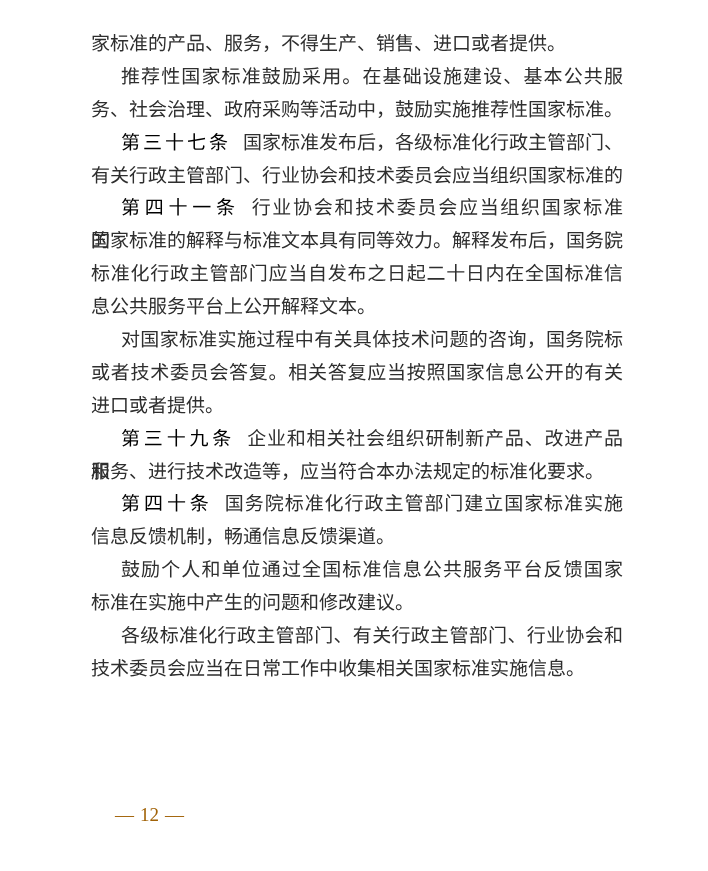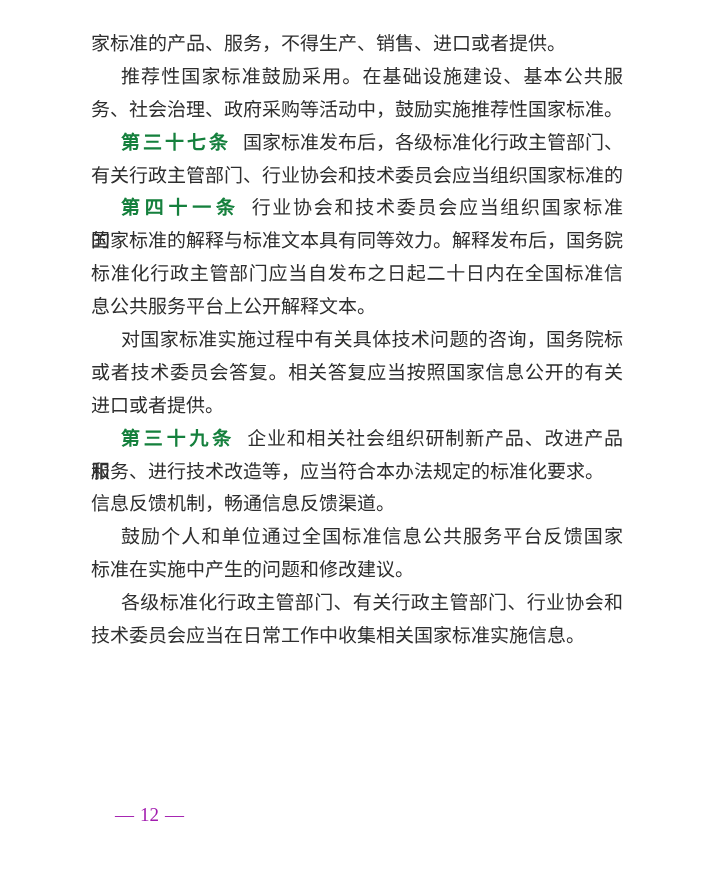--- a/index.html
+++ b/index.html
@@ -40,36 +40,36 @@
     .ind {
       text-indent: 30px;
     }
     
     .nowrap {
       white-space: nowrap;
       overflow: visible;
     }
     
     .art {
-      font-weight: 700;
-      color: #15803d;
+      font-weight: 400;
+      color: #000000;
       letter-spacing: 3px;
       margin-right: 12px;
     }
     .art:empty {
       display: none;
       margin-right: 0;
     }
     .footer {
       position: absolute;
       top: 804px;
       left: 112px;
       font-size: 19px;
       line-height: 22px;
-      color: #a21caf;
+      color: #a16207;
       letter-spacing: 0;
     }
     .footer span {
       margin: 0 3px;
     }
   </style>
 </head>
 <body>
 
 <div class="page">
@@ -98,20 +98,21 @@
 
 
     <div class="line just"><span>或者技术委员会答复。相关答复应当按照国家信息公开的有关</span></div>
 
     <div class="line"><span>进口或者提供。</span></div>
 
     <div class="line ind just"><span class="art">第三十九条</span><span>企业和相关社会组织研制新产品、改进产品和</span></div>
 
     <div class="line"><span>服务、进行技术改造等，应当符合本办法规定的标准化要求。</span></div>
 
+    <div class="line ind just"><span class="art">第四十条</span><span>国务院标准化行政主管部门建立国家标准实施</span></div>
 
     <div class="line"><span>信息反馈机制，畅通信息反馈渠道。</span></div>
 
     <div class="line ind just"><span>鼓励个人和单位通过全国标准信息公共服务平台反馈国家</span></div>
 
     <div class="line"><span>标准在实施中产生的问题和修改建议。</span></div>
 
     <div class="line ind just"><span>各级标准化行政主管部门、有关行政主管部门、行业协会和</span></div>
 
     <div class="line"><span>技术委员会应当在日常工作中收集相关国家标准实施信息。</span></div>

